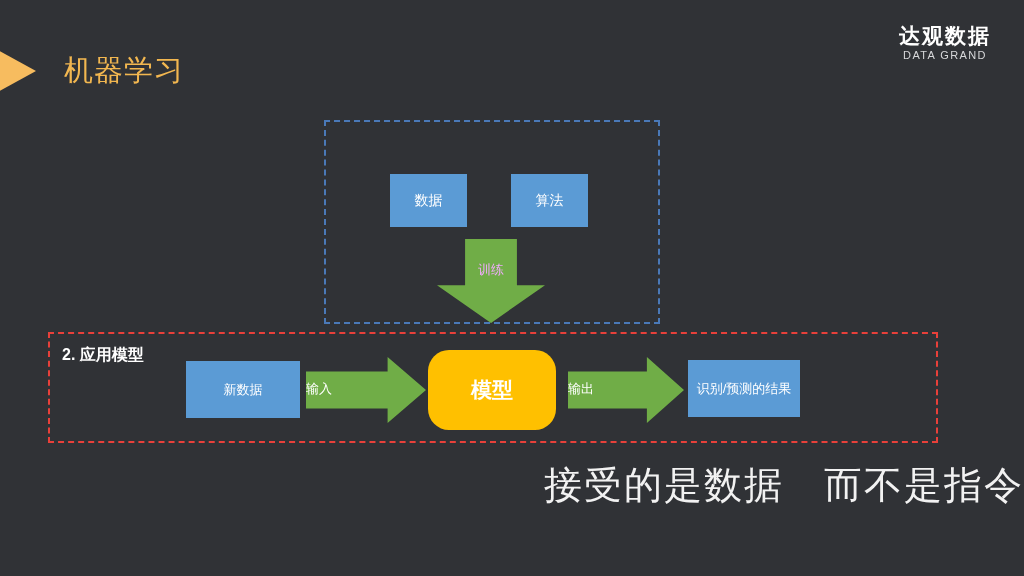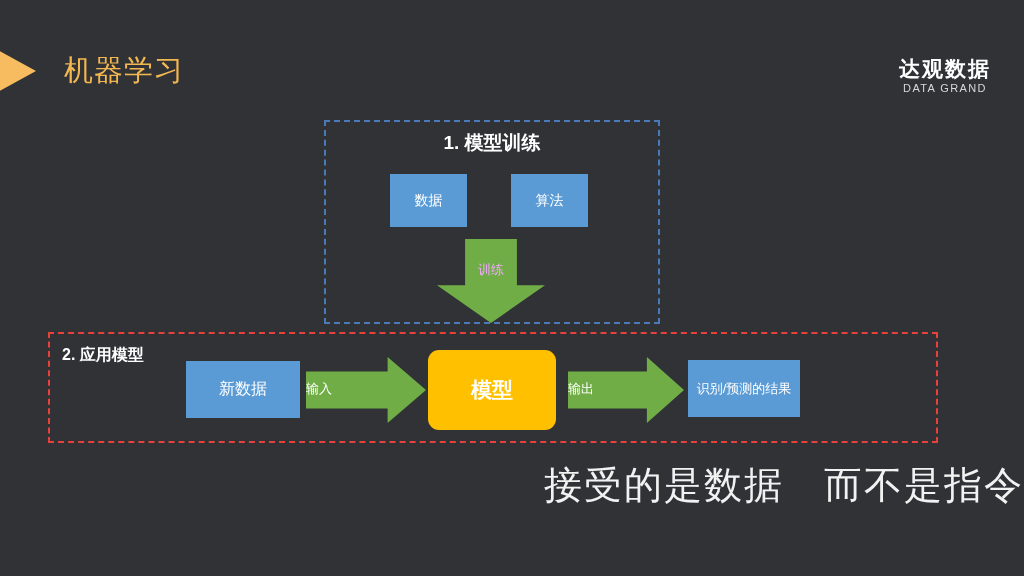--- a/index.html
+++ b/index.html
@@ -45,21 +45,20 @@
     right: 33px;
     top: 24px;
     text-align: center;
   }
   .logo-cn {
     font-size: 21px;
     line-height: 23px;
     font-weight: bold;
     color: #ffffff;
     letter-spacing: 2px;
-    margin-top: 33px;
   }
   .logo-en {
     font-size: 11px;
     line-height: 14px;
     color: #d7d8da;
     letter-spacing: 1.4px;
     margin-top: 1px;
   }
 
   
@@ -110,29 +109,29 @@
     box-sizing: border-box;
     display: flex;
     align-items: center;
     justify-content: center;
     text-align: center;
     color: #ffffff;
     background: #5b9bd5;
   }
   .box-data   { left: 390px; top: 174px; width: 77px;  height: 53px; font-size: 14px; }
   .box-algo   { left: 511px; top: 174px; width: 77px;  height: 53px; font-size: 14px; }
-  .box-newdata{ left: 186px; top: 361px; width: 114px; height: 57px; font-size: 16px; }
+  .box-newdata{ left: 186px; top: 361px; width: 114px; height: 57px; font-size: 13px; }
   .box-result {
     left: 688px; top: 360px; width: 112px; height: 57px;
     font-size: 13px; line-height: 17px; padding: 0 6px;
   }
   .box-model {
     left: 428px; top: 350px; width: 128px; height: 80px;
     background: #ffc000;
-    border-radius: 11px;
+    border-radius: 21px;
     font-size: 21px;
     font-weight: bold;
   }
 
   
   .arrow-down {
     position: absolute;
     left: 437px;
     top: 239px;
     width: 108px;
@@ -197,21 +196,20 @@
 
   <div class="title-marker"></div>
   <div class="slide-title">机器学习</div>
 
   <div class="logo">
     <div class="logo-cn">达观数据</div>
     <div class="logo-en">DATA GRAND</div>
   </div>
 
   <div class="section-train"></div>
-  <div class="section-train-title">1. 模型训练</div>
 
   <div class="box box-data">数据</div>
   <div class="box box-algo">算法</div>
 
   <div class="arrow-down">
     <div class="shape"></div>
     <div class="label">训练</div>
   </div>
 
   <div class="section-apply"></div>

